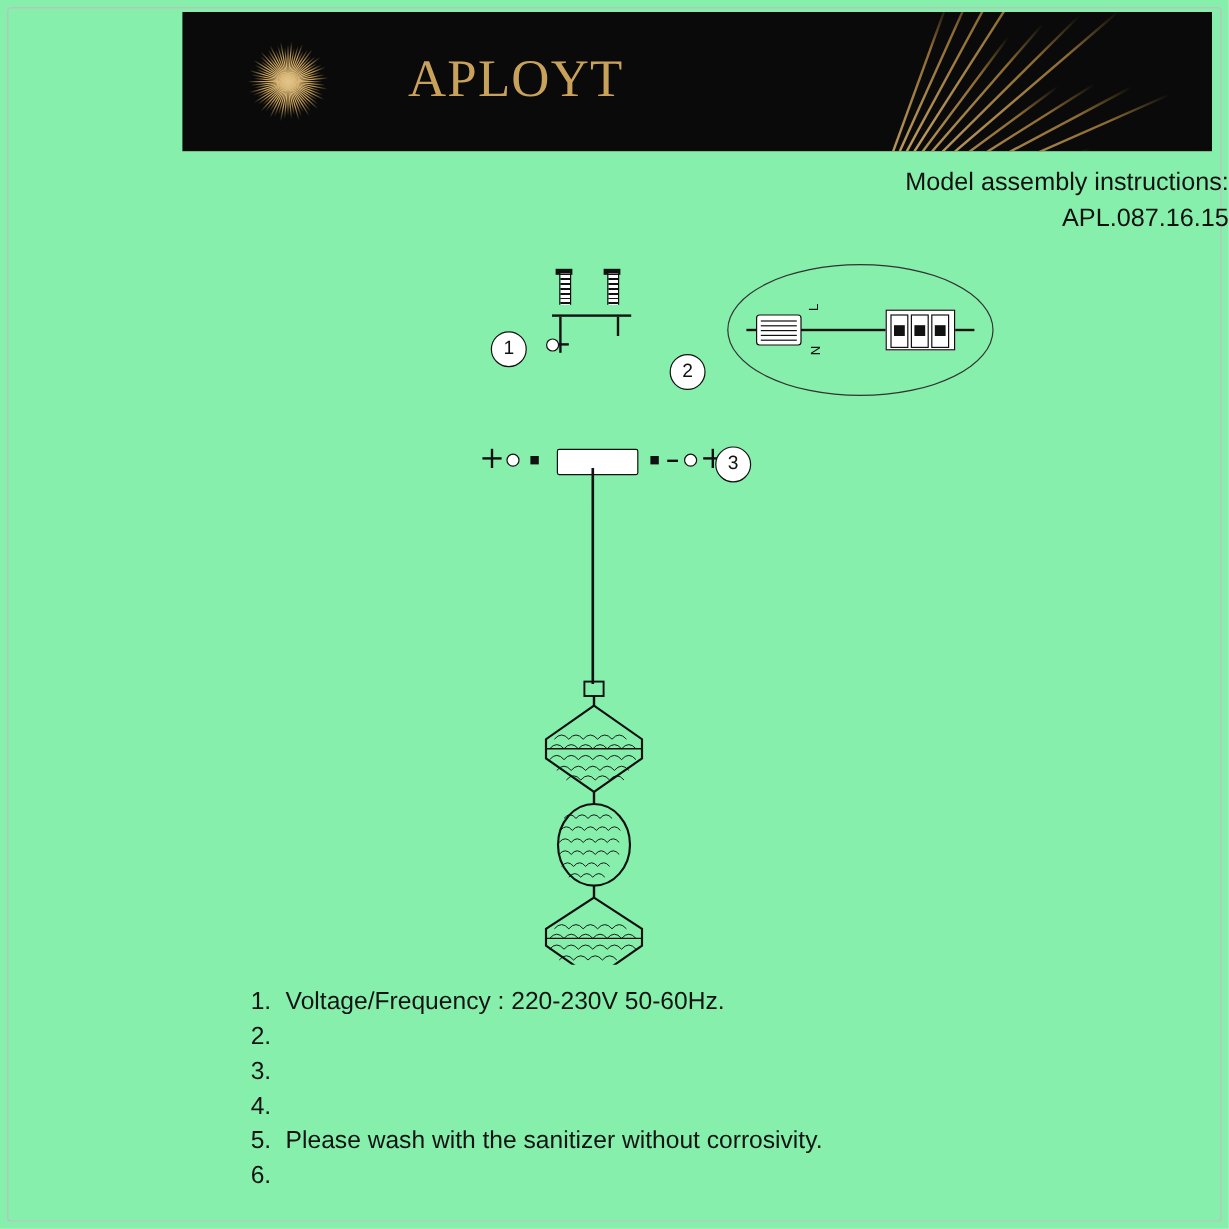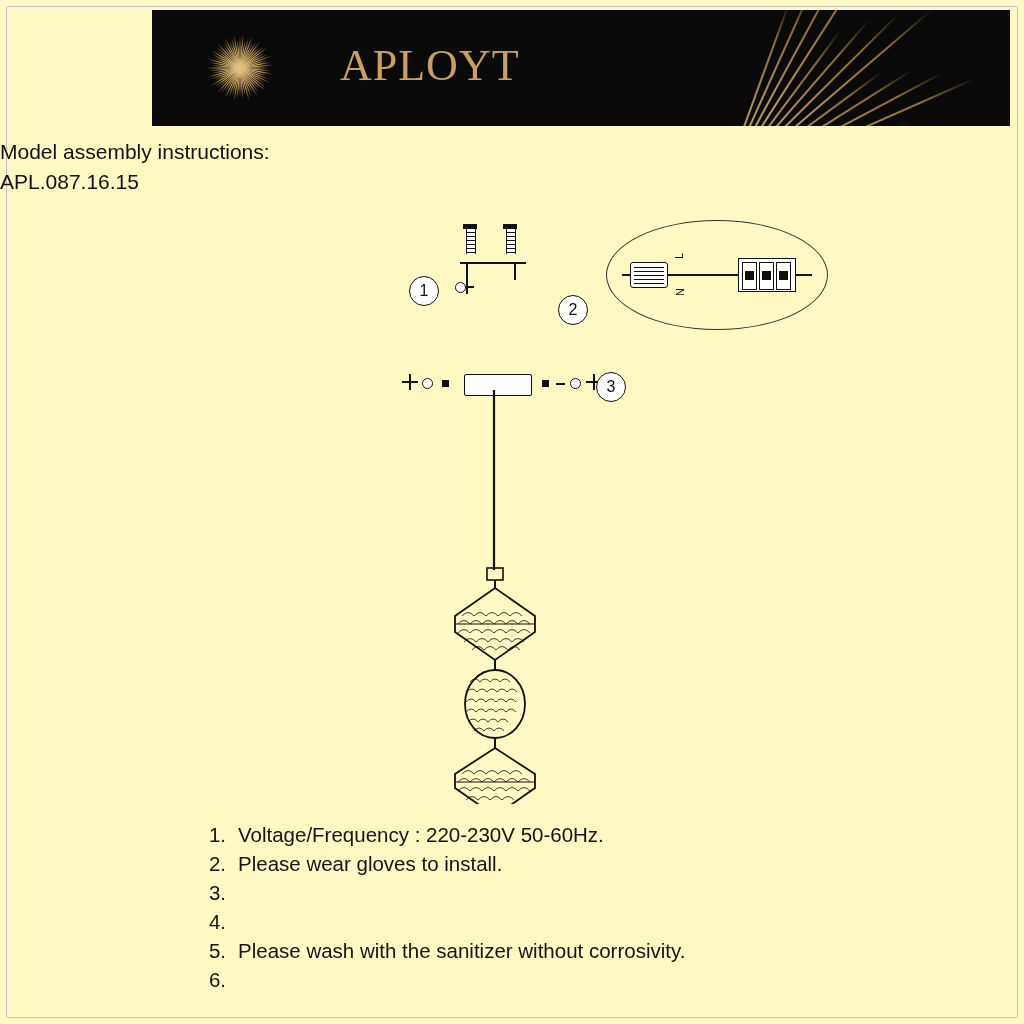--- a/index.html
+++ b/index.html
@@ -11,21 +11,21 @@
     width: 1024px;
     height: 1024px;
     font-family: "Liberation Sans", sans-serif;
     color: #1b1b1b;
     overflow: hidden;
   }
   .page {
     position: relative;
     width: 1024px;
     height: 1024px;
-    background: #fef9c3;
+    background: #86efac;
     box-sizing: border-box;
   }
   .page-border {
     position: absolute;
     left: 6px; top: 6px;
     width: 1012px; height: 1012px;
     border: 1px solid #bfbfbf;
     border-radius: 3px;
     box-sizing: border-box;
     pointer-events: none;
@@ -96,21 +96,21 @@
     background: linear-gradient(to top, #d8b579 0%, #8d6b32 80%, rgba(141,107,50,0) 100%);
     transform-origin: 0 100%;
   }
 
   
   .title-block {
     position: absolute;
     left: 0;
     top: 140px;
     width: 1024px;
-    text-align: left;
+    text-align: right;
   }
   .title-line1 {
     font-family: "Liberation Sans", sans-serif;
     font-size: 21px;
     color: #111;
   }
   .title-line2 {
     margin-top: 6px;
     font-family: "Liberation Sans", sans-serif;
     font-size: 21px;
@@ -471,21 +471,20 @@
     </g>
   </svg>
 
   <div class="notes">
     <div class="note">
       <span class="num">1.</span>
       <span>Voltage/Frequency : 220-230V 50-60Hz.</span>
     </div>
     <div class="note">
       <span class="num">2.</span>
-      <span>Please wear gloves to install.</span>
     </div>
     <div class="note">
       <span class="num">3.</span>
     </div>
     <div class="note">
       <span class="num">4.</span>
     </div>
     <div class="note">
       <span class="num">5.</span>
       <span>Please wash with the sanitizer without corrosivity.</span>

